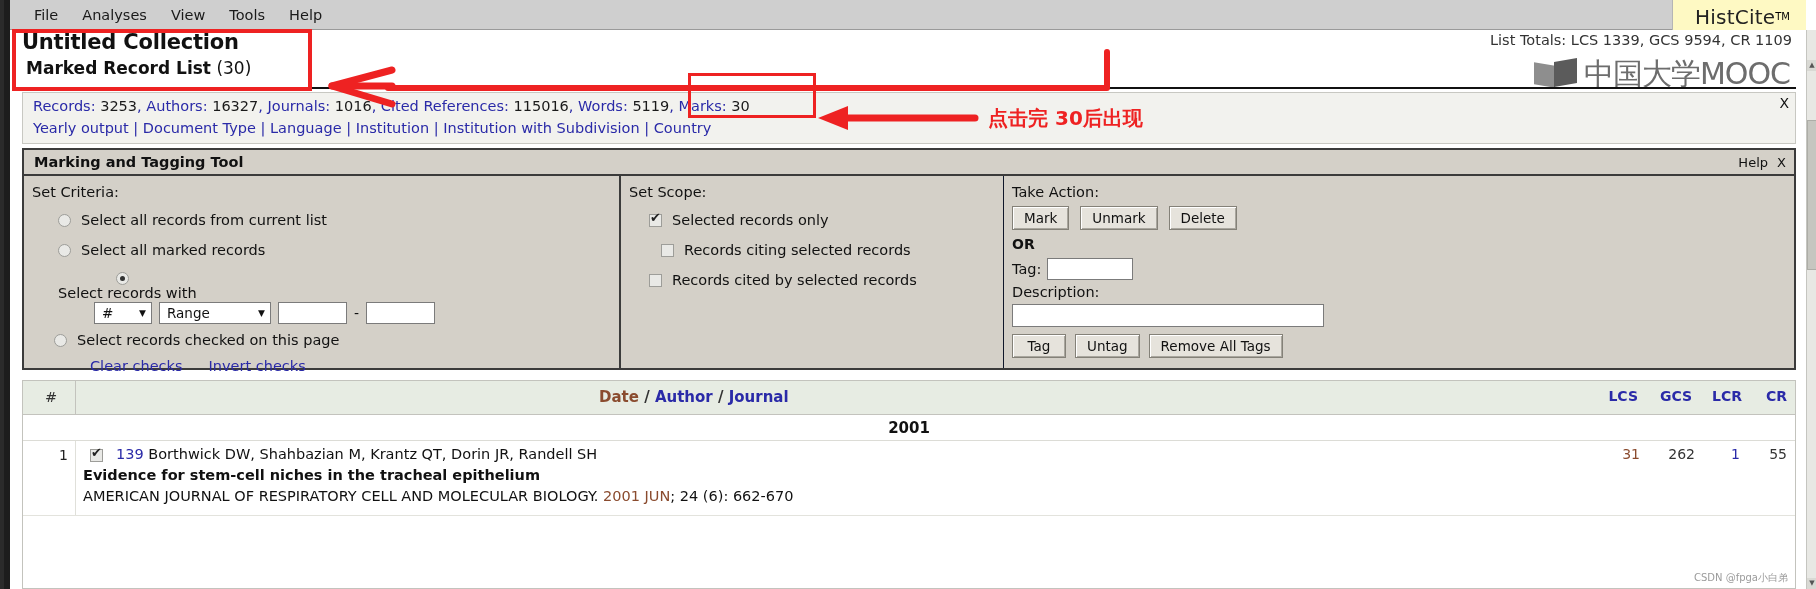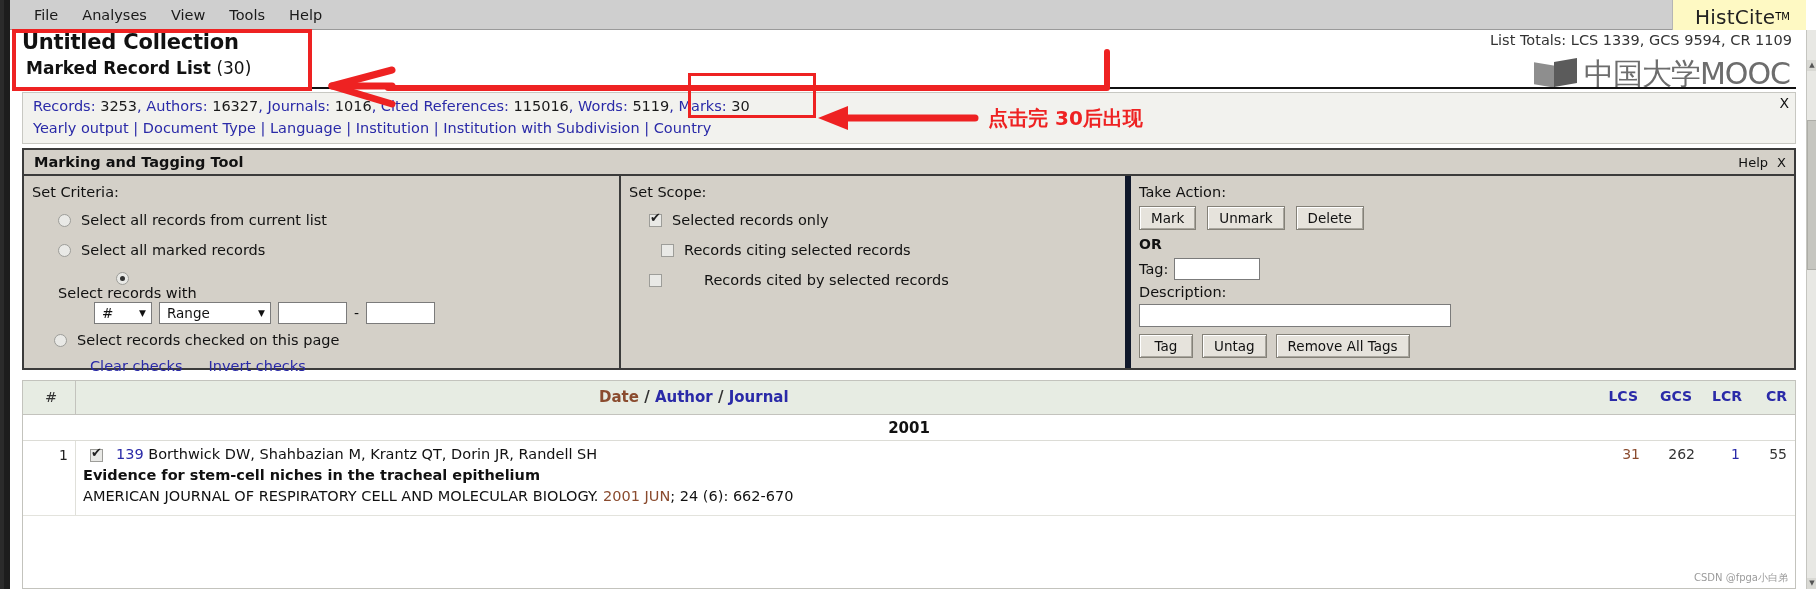--- a/index.html
+++ b/index.html
@@ -143,21 +143,21 @@
   .mtt-head .help {
     position: absolute; right: 26px; top: 5px;
     font-size: 13px; color: #111; cursor: pointer;
   }
   .mtt-head .x {
     position: absolute; right: 8px; top: 5px;
     font-size: 13px; color: #111; cursor: pointer;
   }
   .mtt-body { position: relative; height: 192px; display: flex; }
   .col-criteria { width: 597px; position: relative; border-right: 2px solid #3b3b3b; }
-  .col-scope    { width: 510px; position: relative; border-right: 6px solid #0f172a; }
+  .col-scope    { width: 383px; position: relative; border-right: 1px solid #0f172a; }
   .col-action   { flex: 1; position: relative; }
 
   .col-label {
     position: absolute; left: 8px; top: 8px;
     font-size: 14.5px; color: #111;
   }
 
   .radio-row { position: absolute; left: 34px; display: flex; align-items: center; }
   .check-row { position: absolute; left: 28px; display: flex; align-items: center; }
 
@@ -464,21 +464,21 @@
           <div class="check-row" style="top:36px;">
             <span class="cbx on"></span>
             <span class="opt-text">Selected records only</span>
           </div>
 
           <div class="check-row" style="top:66px;padding-left:12px;">
             <span class="cbx"></span>
             <span class="opt-text">Records citing selected records</span>
           </div>
 
-          <div class="check-row" style="top:96px;gap:32px;">
+          <div class="check-row" style="top:96px;">
             <span class="cbx"></span>
             <span class="opt-text">Records cited by selected records</span>
           </div>
         </div>
 
         <div class="col-action">
           <div class="col-label">Take Action:</div>
 
           <div class="btnrow">
             <div class="btn">Mark</div>

